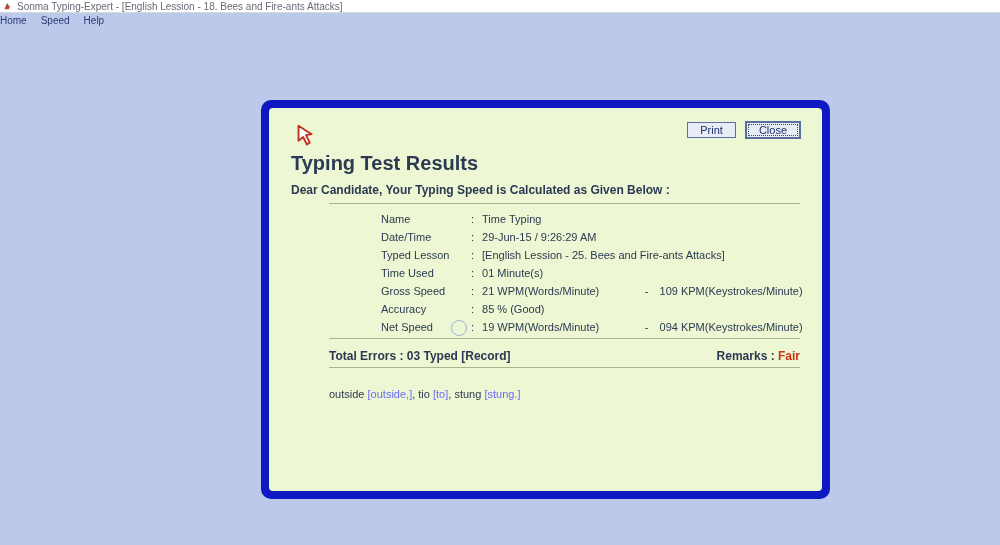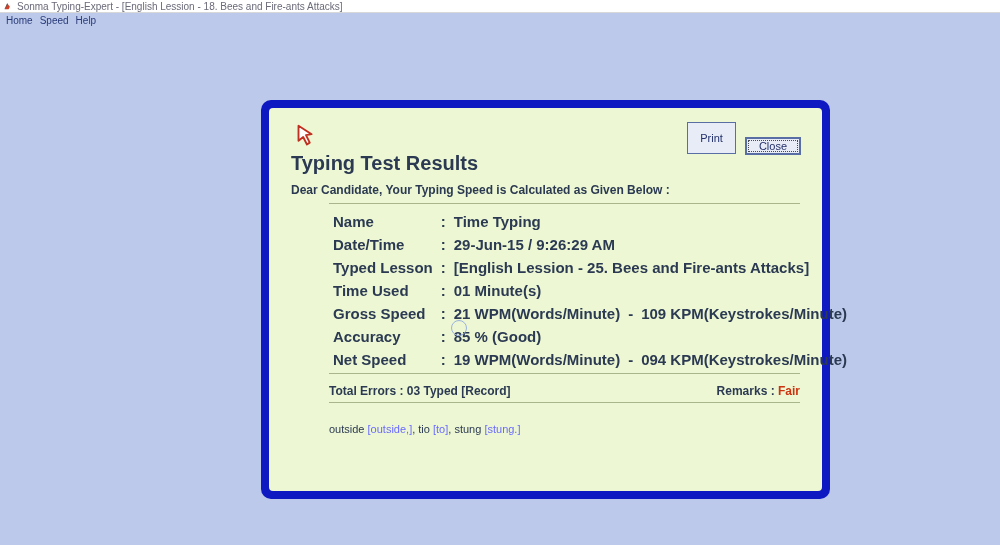--- a/index.html
+++ b/index.html
@@ -27,22 +27,21 @@
   .titlebar .title {
     color: #6a6a78;
     font-size: 10px;
     white-space: nowrap;
   }
 
   .menubar {
     height: 14px;
     background: #bcc9ea;
     display: flex; align-items: center;
-    padding-left: 6px;
-    gap: 7px;
+    gap: 14px;
   }
   .menubar .menu-item {
     color: #283a78;
     font-size: 10px;
     cursor: pointer;
   }
 
   
   .client {
     width: 1000px;
@@ -106,39 +105,39 @@
     color: #22306b;
     font-size: 11px;
     padding: 1px 12px;
     cursor: pointer;
     font-family: inherit;
   }
   .btn.default {
     outline: 1px dotted #4a4a4a;
     outline-offset: -3px;
     box-shadow: 0 0 0 1px #5a6ea6;
-    margin-top: 16px;
   }
 
   hr.sep {
     border: none;
     border-top: 1px solid #a8b58d;
     margin: 2px 0 6px 0;
   }
   .content-col {
     margin-left: 38px;
   }
 
   
   table.details {
     border-collapse: collapse;
-    font-size: 15px;
-    font-weight: bold;
+    font-size: 11px;
+    font-weight: normal;
     color: #2b3a52;
     width: 100%;
+    margin-left: 48px;
   }
   table.details td {
     padding: 3px 4px;
     vertical-align: top;
     white-space: nowrap;
   }
   table.details td.lab { width: 90px; }
   table.details td.colon { width: 10px; }
   table.details td.dash { width: 18px; text-align: center; }
 

